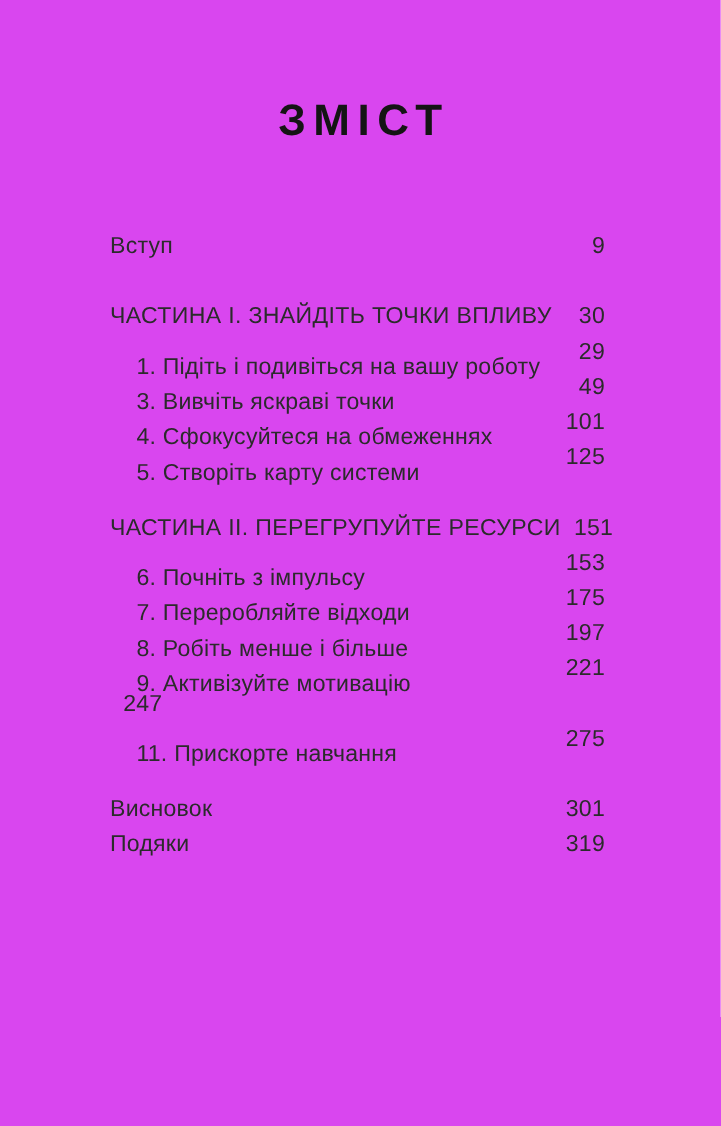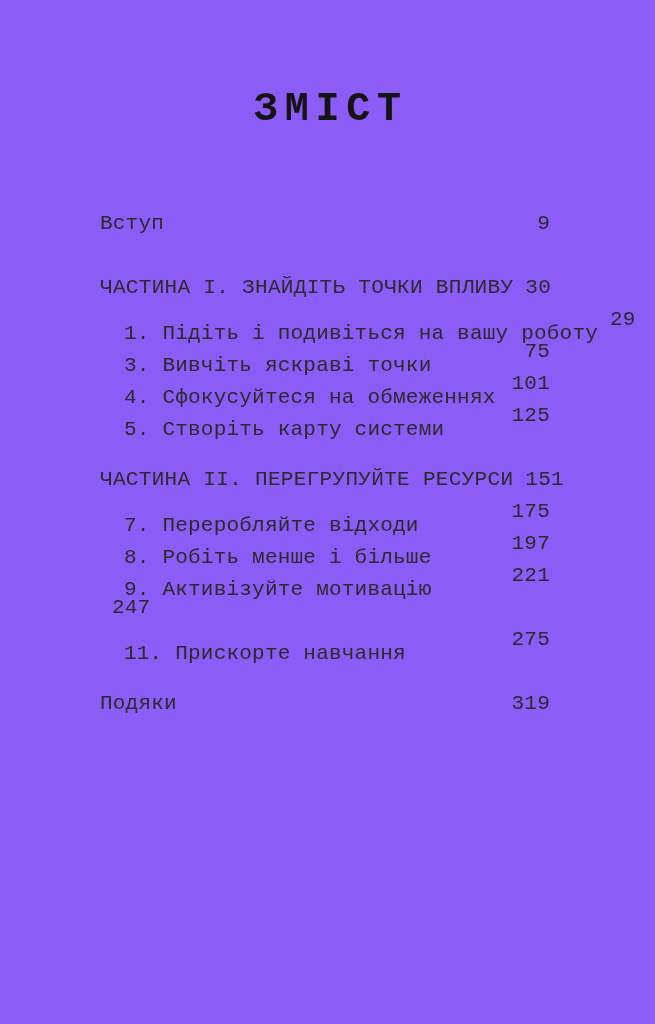--- a/index.html
+++ b/index.html
@@ -11,22 +11,21 @@
     width: 655px;
     height: 1024px;
     position: relative;
     font-family: "Liberation Sans", "DejaVu Sans", sans-serif;
     color: #262626;
     overflow: hidden;
   }
   .page {
     position: absolute;
     inset: 0;
-    background: #8b5cf6;
-    font-family: Liberation Mono, monospace;
+    background: #d946ef;
   }
   .toc-title {
     position: absolute;
     top: 90px;
     left: 0;
     right: 0;
     text-align: center;
     font-size: 40px;
     font-weight: 700;
     letter-spacing: 0.17em;
@@ -88,36 +87,40 @@
     <div class="row part">
       <span class="label">ЧАСТИНА І. ЗНАЙДІТЬ ТОЧКИ ВПЛИВУ</span>
       <span class="page-num">30</span>
     </div>
     <div class="row chapter">
       <span class="label">1. Підіть і подивіться на вашу роботу</span>
       <span class="page-num">29</span>
     </div>
     <div class="row chapter">
       <span class="label">3. Вивчіть яскраві точки</span>
-      <span class="page-num">75</span>
+      <span class="page-num">49</span>
     </div>
     <div class="row chapter">
       <span class="label">4. Сфокусуйтеся на обмеженнях</span>
       <span class="page-num">101</span>
     </div>
     <div class="row chapter">
       <span class="label">5. Створіть карту системи</span>
       <span class="page-num">125</span>
     </div>
 
     <div class="gap"></div>
 
     <div class="row part">
       <span class="label">ЧАСТИНА ІІ. ПЕРЕГРУПУЙТЕ РЕСУРСИ</span>
       <span class="page-num">151</span>
+    </div>
+    <div class="row chapter">
+      <span class="label">6. Почніть з імпульсу</span>
+      <span class="page-num">153</span>
     </div>
     <div class="row chapter">
       <span class="label">7. Переробляйте відходи</span>
       <span class="page-num">175</span>
     </div>
     <div class="row chapter">
       <span class="label">8. Робіть менше і більше</span>
       <span class="page-num">197</span>
     </div>
     <div class="row chapter">
@@ -128,18 +131,22 @@
       <span class="page-num">247</span>
     </div>
     <div class="row chapter">
       <span class="label">11. Прискорте навчання</span>
       <span class="page-num">275</span>
     </div>
 
     <div class="gap"></div>
 
     <div class="row">
+      <span class="label">Висновок</span>
+      <span class="page-num">301</span>
+    </div>
+    <div class="row">
       <span class="label">Подяки</span>
       <span class="page-num">319</span>
     </div>
 
   </div>
 </div>
 
 </body></html>

